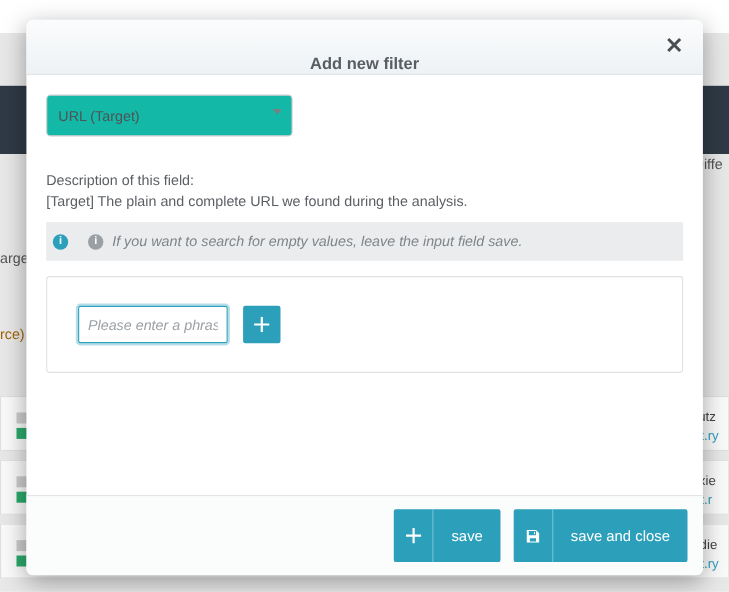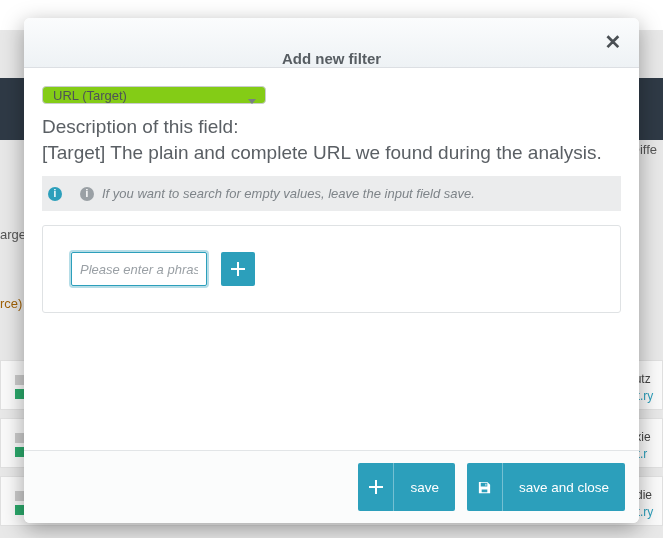--- a/index.html
+++ b/index.html
@@ -59,33 +59,33 @@
     position: absolute; right: 14px; top: 12px;
     width: 24px; height: 24px; cursor: pointer;
     color: #4a4f54; font-size: 20px; line-height: 24px; text-align: center;
     font-weight: bold;
   }
   .modal-body {
     flex: 1; padding: 18px 18px 12px 18px;
     font-size: 13px; color: #5a5f64;
   }
   .field-select {
-    width: 224px; height: 18px;
+    width: 224px; height: 38px;
     border: 1px solid #c9ccce; border-radius: 4px;
-    background: #84cc16; padding: 0 26px 0 10px;
+    background: #14b8a6; padding: 0 26px 0 10px;
     font-size: 13px; color: #4e5357;
     position: relative; display: flex; align-items: center;
     cursor: pointer;
   }
   .field-select .caret {
     position: absolute; right: 9px; top: 12px;
     width: 0; height: 0; border-left: 4px solid transparent; border-right: 4px solid transparent;
     border-top: 5px solid #7a7f83;
   }
-  .desc-block { margin-top: 12px; font-size: 19px; color: #5a5f64; }
+  .desc-block { margin-top: 32px; font-size: 13px; color: #5a5f64; }
   .desc-line2 { margin-top: 4px; }
   .hint-bar {
     margin-top: 12px;
     background: #ebeced;
     padding: 10px 12px;
     display: flex; align-items: center;
     color: #7e8489; font-style: italic; font-size: 13px;
     position: relative;
   }
   .info-glyph {

